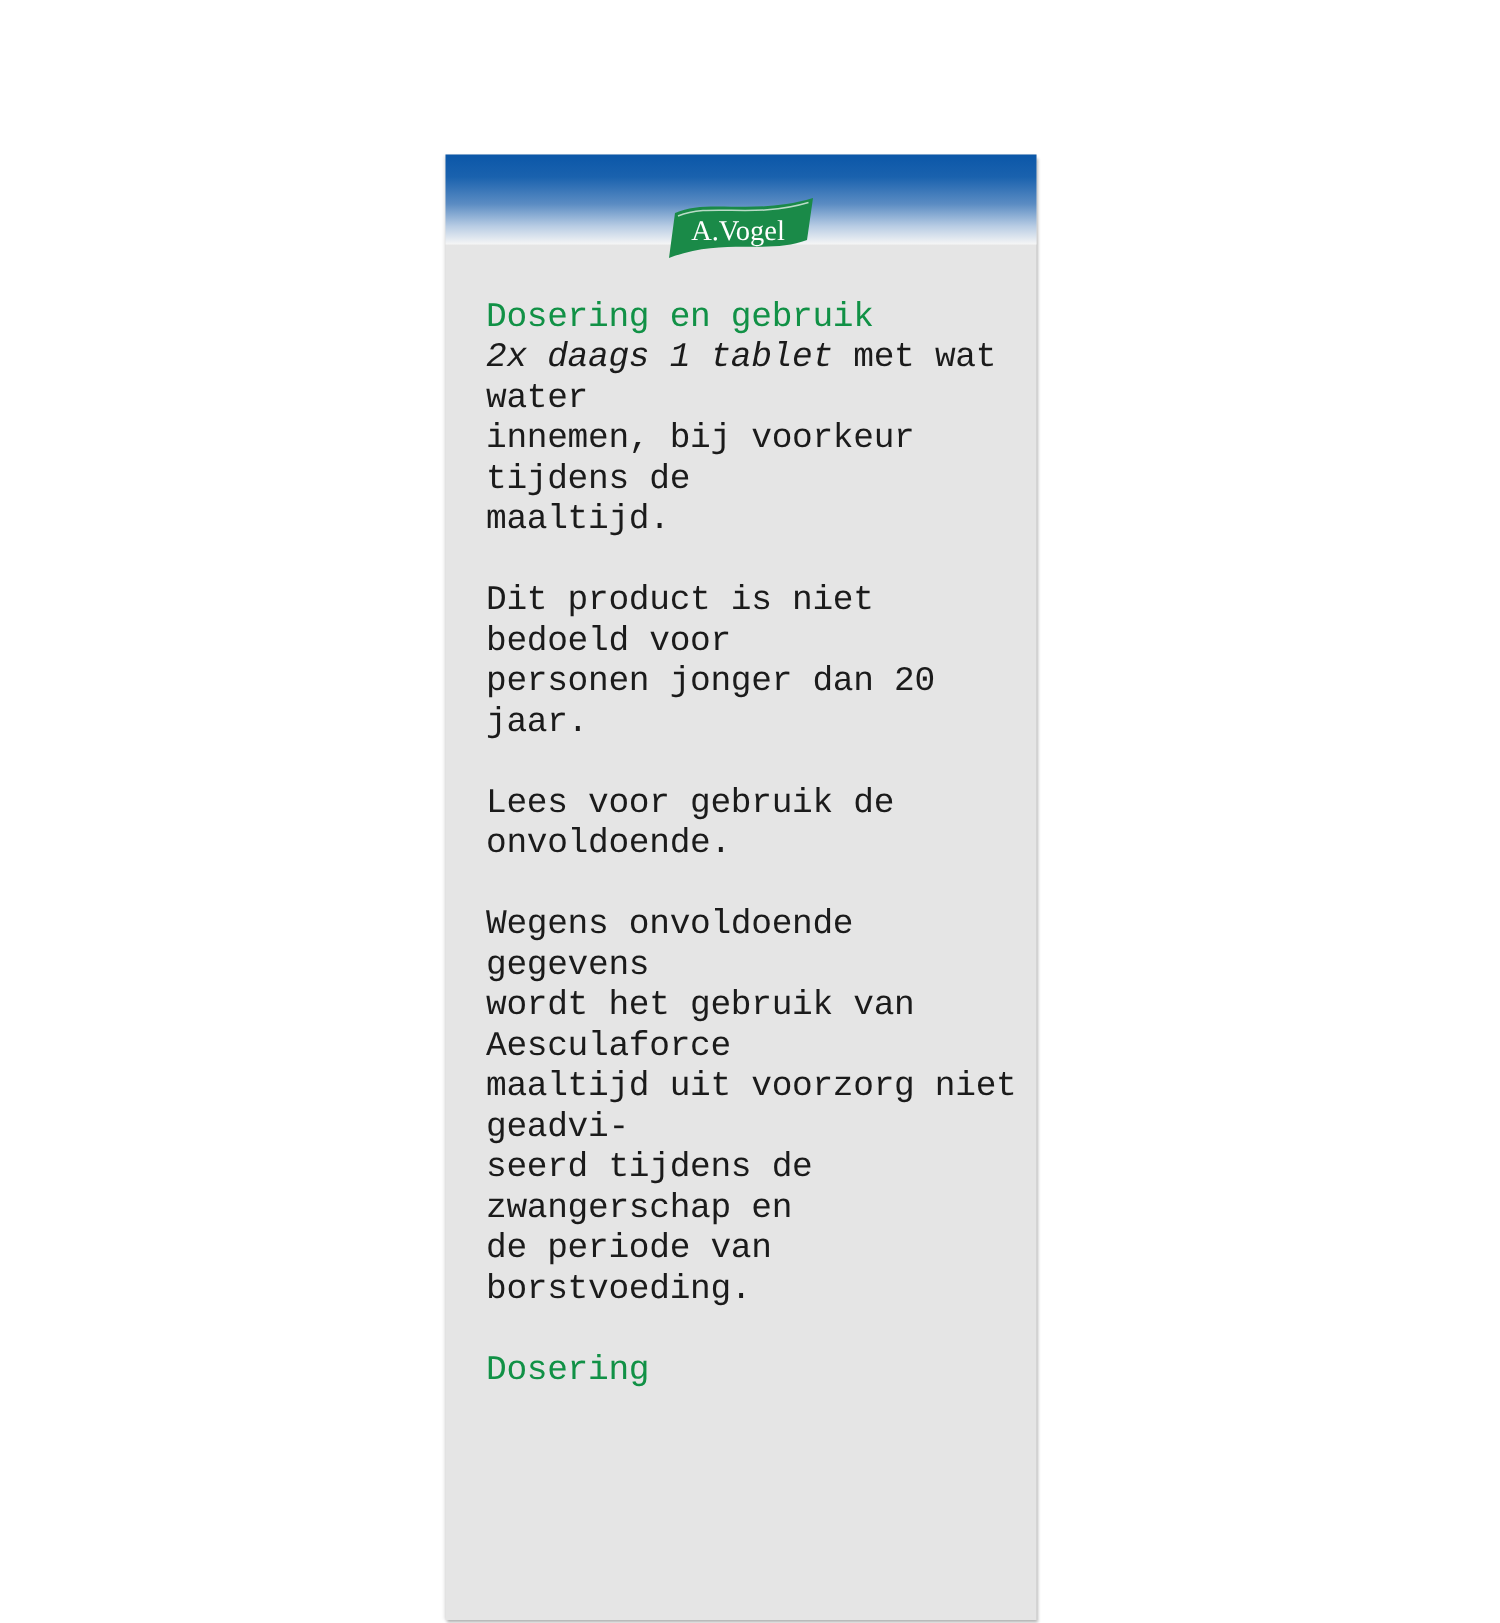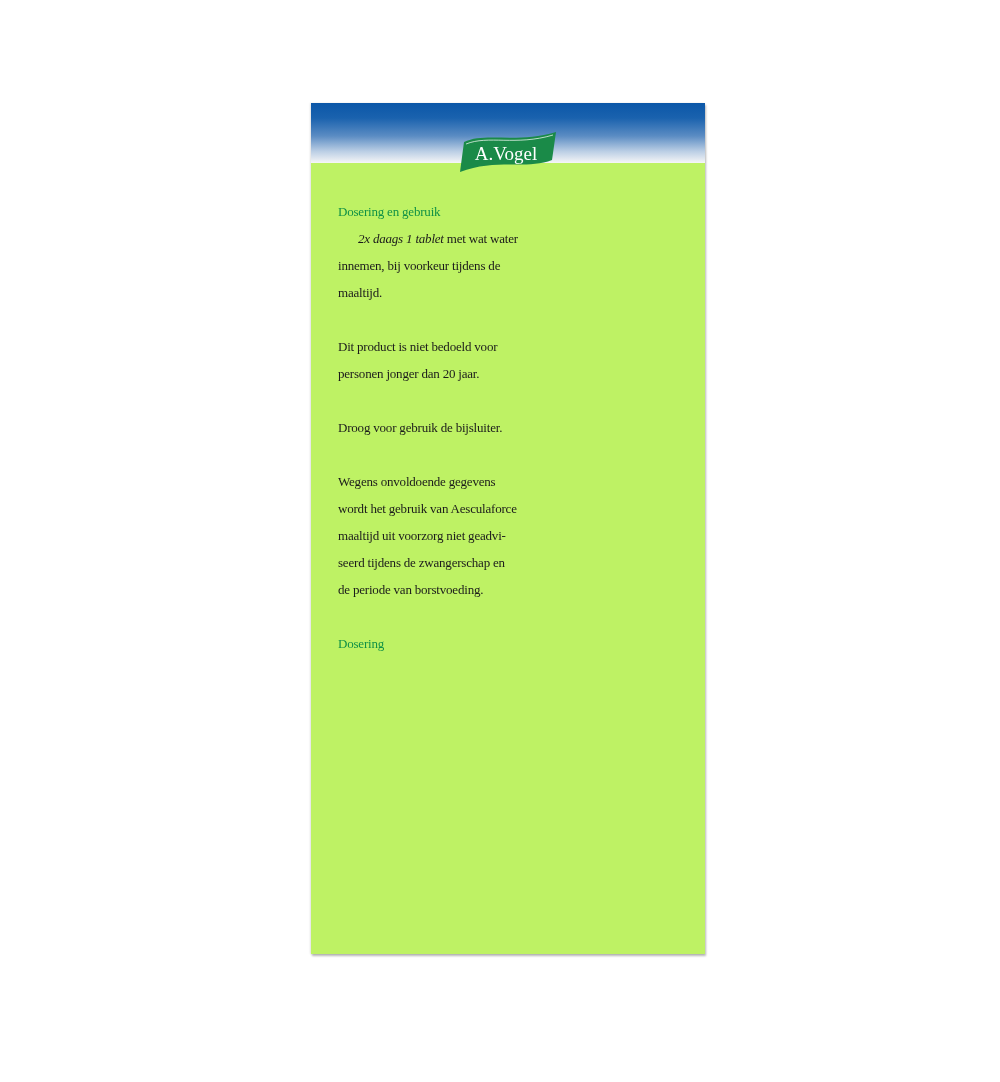--- a/index.html
+++ b/index.html
@@ -1,35 +1,35 @@
 <!DOCTYPE html>
 <html><head>
 <meta charset="utf-8">
 <style>
   html, body { margin:0; padding:0; background:#ffffff; }
   body { width:1000px; height:1082px; position:relative; overflow:hidden; }
   .pack {
-    position:absolute; left:311px; top:103px; width:394px; height:851px;
-    background:#bef264;
+    position:absolute; left:297px; top:103px; width:394px; height:977px;
+    background:#e5e5e5;
     box-shadow: 1px 2px 2px rgba(0,0,0,0.28), -1px 0 2px rgba(0,0,0,0.10);
   }
   .band {
     position:absolute; left:0; top:0; width:100%; height:60px;
     background: linear-gradient(to bottom, #0b57a8 0%, #1a62ae 25%, #5b8cc3 55%, #b9cde4 80%, #f6f6f6 100%);
   }
   .logo { position:absolute; left:145px; top:27px; width:104px; height:44px; }
   .content {
     position:absolute; left:27px; top:95px; width:360px;
-    font-family: Liberation Serif, serif; font-size:13px; line-height:27px;
+    font-family: Liberation Mono, monospace; font-size:23px; line-height:27px;
     color:#1b1b1b; letter-spacing:-0.2px;
   }
   .h { color:#119146; font-weight:normal; margin:0; }
   .p { margin:0; white-space:pre-line; }
   .gap { height:27px; }
-  em { font-style:italic;margin-left:20px; }
+  em { font-style:italic; }
 </style>
 </head>
 <body>
 
 <div class="pack">
   <div class="band"></div>
   <svg class="logo" viewBox="0 0 104 44">
     <path d="M8 12 C 30 2, 60 14, 100 2 L 96 30 C 70 40, 40 28, 4 42 Z" fill="#1a8a48"></path>
     <path d="M10 14 C 32 5, 60 16, 97 5" stroke="#ffffff" stroke-width="1" fill="none" opacity="0.7"></path>
     <text x="50" y="30" text-anchor="middle" font-family="Liberation Serif, serif" font-size="19" fill="#ffffff">A.Vogel</text>
@@ -37,21 +37,21 @@
 
   <div class="content">
     <div class="h">Dosering en gebruik</div>
     <div class="p"><em>2x daags 1 tablet</em><span> met wat water
 innemen, bij voorkeur tijdens de
 maaltijd.</span></div>
     <div class="gap"></div>
     <div class="p">Dit product is niet bedoeld voor
 personen jonger dan 20 jaar.</div>
     <div class="gap"></div>
-    <div class="p">Droog voor gebruik de bijsluiter.</div>
+    <div class="p">Lees voor gebruik de onvoldoende.</div>
     <div class="gap"></div>
     <div class="p">Wegens onvoldoende gegevens
 wordt het gebruik van Aesculaforce
 maaltijd uit voorzorg niet geadvi-
 seerd tijdens de zwangerschap en
 de periode van borstvoeding.</div>
     <div class="gap"></div>
     <div class="h">Dosering</div>
   </div>
 </div>

